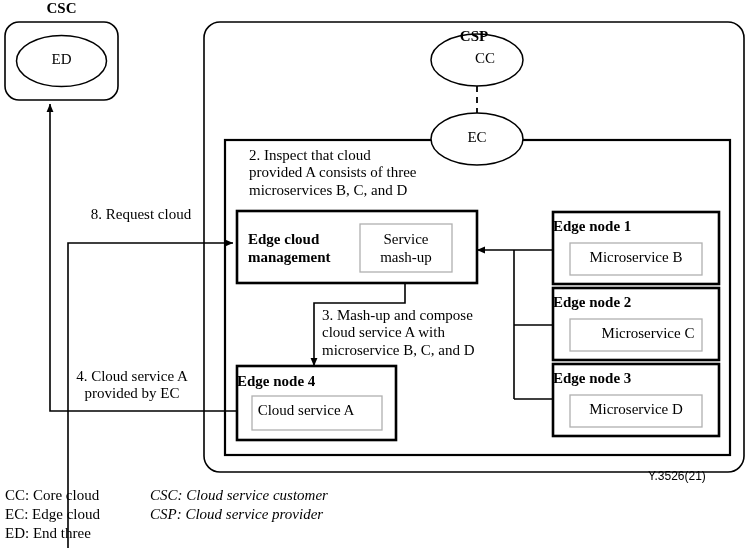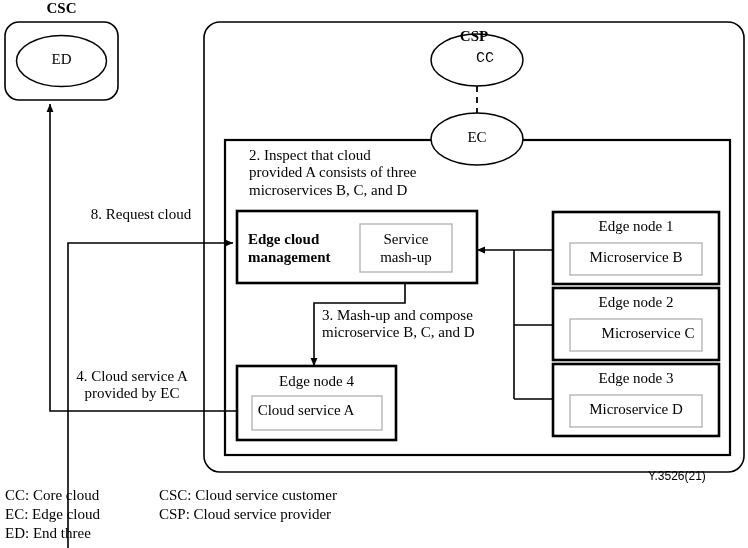--- a/index.html
+++ b/index.html
@@ -2,21 +2,21 @@
 <html><head>
 <meta charset="utf-8">
 <style>
   html,body{margin:0;padding:0;background:#ffffff;}
   body{width:748px;height:548px;position:relative;
        font-family:"Liberation Serif", serif;color:#000;overflow:hidden;}
   #stage{position:absolute;left:0;top:0;width:748px;height:548px;padding-left:28px;}
   svg.layer{position:absolute;left:0;top:0;width:748px;height:548px;pointer-events:none;}
   .lbl{position:absolute;line-height:1.16;}
   .txt-title{font-weight:bold;font-size:15px;}
-  .txt-node{font-weight:normal;font-size:15px;text-align:center;}
+  .txt-node{font-weight:bold;font-size:15px;text-align:left;}
   .txt-inner{font-size:15px;text-align:center;}
   .txt-step{font-size:15px;}
   .txt-bold{font-weight:bold;font-size:15px;line-height:1.2;}
   .txt-legend{font-size:15px;}
   .txt-ref{font-size:12px;font-family:"Liberation Sans",sans-serif;}
   .ctr{text-align:center;}
   .ellipse-label{position:absolute;font-size:15px;text-align:center;}
 </style>
 </head>
 <body>
@@ -72,35 +72,36 @@
     <rect x="570" y="395" width="132" height="32" fill="#fff" stroke="#b0b0b0" stroke-width="1.3"></rect>
 
     <rect x="237" y="366" width="159" height="74" fill="#fff" stroke="#000" stroke-width="2.6"></rect>
     <rect x="252" y="396" width="130" height="34" fill="#fff" stroke="#b0b0b0" stroke-width="1.3"></rect>
   </svg>
 
   <div class="lbl txt-title ctr" style="left:5px;top:0px;width:113px;">CSC</div>
   <div class="lbl txt-title ctr" style="left:204px;top:0px;width:540px;margin-top:28px;">CSP</div>
 
   <div class="ellipse-label" style="left:16px;top:51px;width:91px;text-align:center;">ED</div>
-  <div class="ellipse-label" style="left:431px;top:50px;width:108px;font-family:Liberation Mono, monospace;">CC</div>
+  <div class="ellipse-label" style="left:431px;top:50px;width:108px;">CC</div>
   <div class="ellipse-label" style="left:431px;top:129px;width:92px;">EC</div>
 
   <div class="lbl txt-step ctr" style="left:75px;top:206px;width:132px;">
     <div>8. Request cloud</div>
   </div>
 
   <div class="lbl txt-step" style="left:249px;top:147px;width:245px;">
     <div>2. Inspect that cloud</div>
     <div>provided A consists of three</div>
     <div>microservices B, C, and D</div>
   </div>
 
   <div class="lbl txt-step" style="left:322px;top:307px;width:190px;">
     <div>3. Mash-up and compose</div>
+    <div>cloud service A with</div>
     <div>microservice B, C, and D</div>
   </div>
 
   <div class="lbl txt-step ctr" style="left:57px;top:368px;width:150px;">
     <div>4. Cloud service A</div>
     <div>provided by EC</div>
   </div>
 
   <div class="lbl txt-bold" style="left:248px;top:230px;width:110px;">
     <div>Edge cloud</div>
@@ -123,18 +124,18 @@
   <div class="lbl txt-node" style="left:237px;top:373px;width:159px;">Edge node 4</div>
   <div class="lbl txt-inner" style="left:252px;top:402px;width:108px;">Cloud service A</div>
 
   <div class="lbl txt-ref" style="left:648px;top:470px;">Y.3526(21)</div>
 
   <div class="lbl txt-legend" style="left:5px;top:486px;width:145px;line-height:1.28;">
     <div>CC: Core cloud</div>
     <div>EC: Edge cloud</div>
     <div>ED: End three</div>
   </div>
-  <div class="lbl txt-legend" style="left:159px;top:486px;width:260px;line-height:1.28;">
+  <div class="lbl txt-legend" style="left:150px;top:486px;width:260px;line-height:1.28;font-style:italic;">
     <div>CSC: Cloud service customer</div>
     <div>CSP: Cloud service provider</div>
   </div>
 
 </div>
 
 </body></html>

